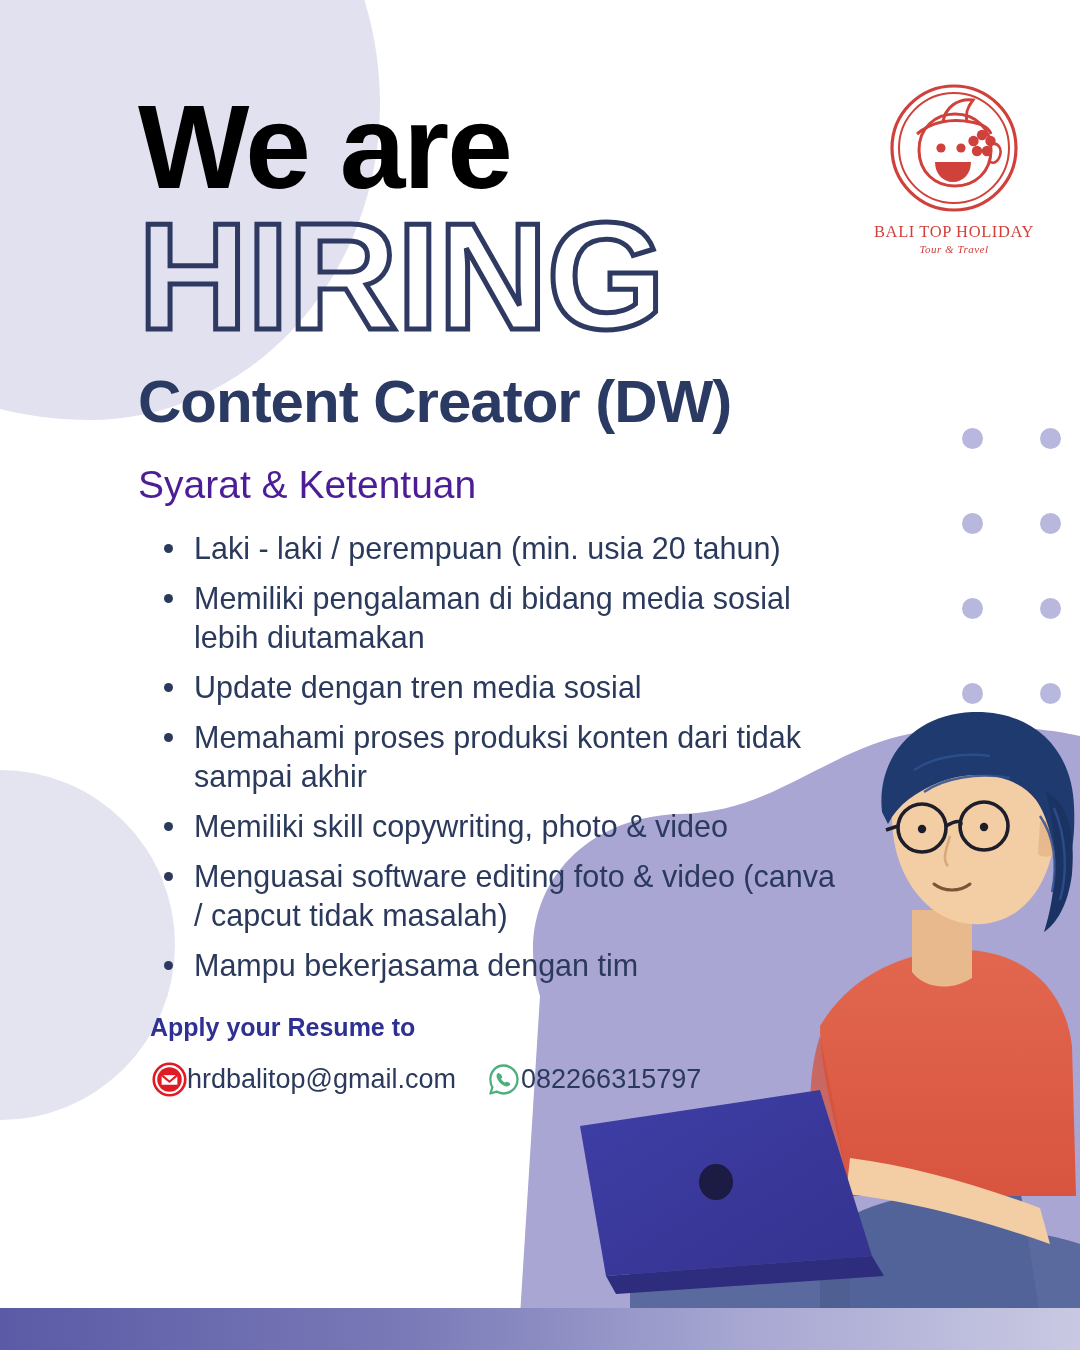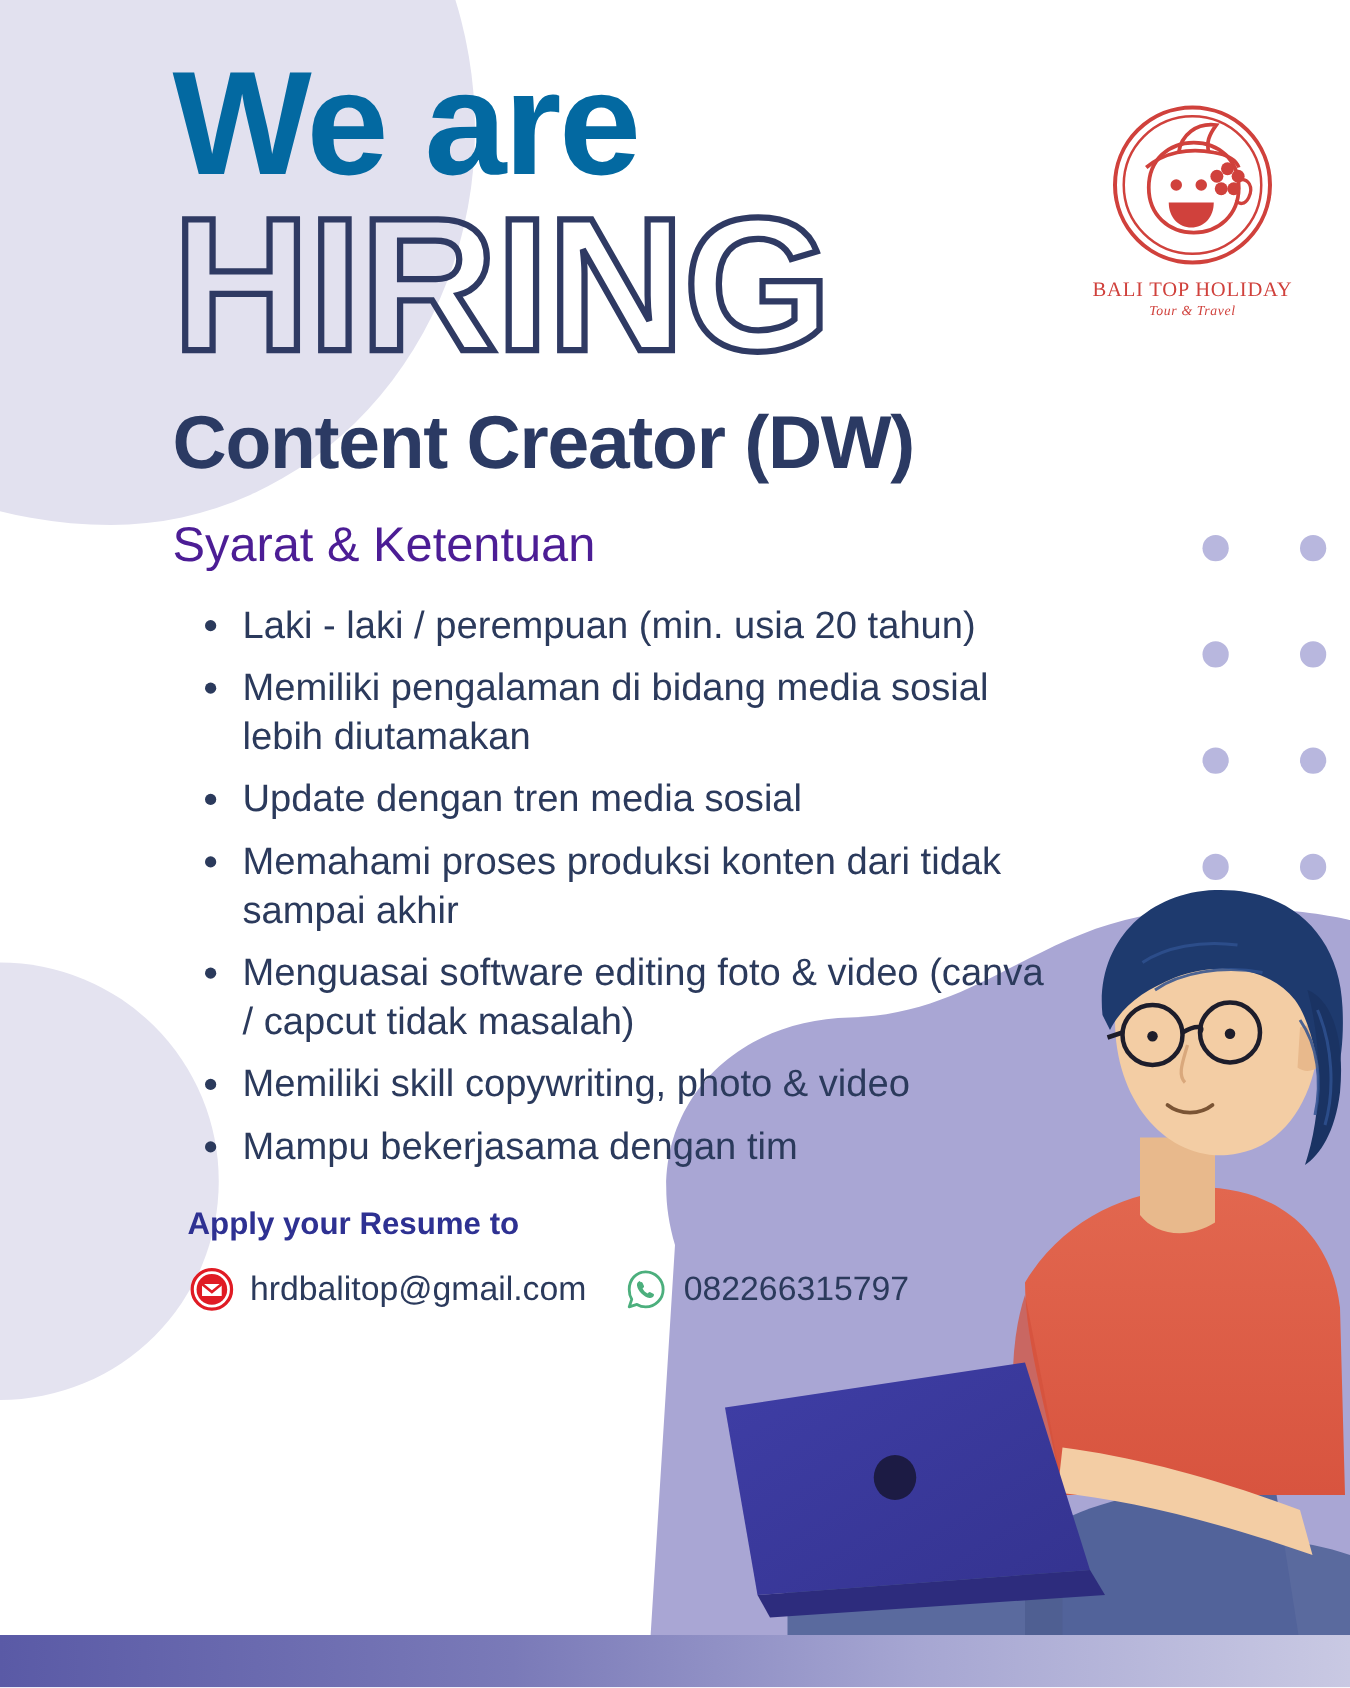--- a/index.html
+++ b/index.html
@@ -106,27 +106,27 @@
     margin-top: 1px;
   }
 
   
   .content {
     position: relative;
     z-index: 3;
     padding: 0 0 0 138px;
   }
   .we-are {
-    color: #0369a1;
+    color: #000000;
     font-size: 118px;
     font-weight: 700;
     letter-spacing: -2px;
     line-height: 1;
     margin: 0;
-    padding-top: 40px;
+    padding-top: 88px;
   }
   .hiring {
     font-size: 152px;
     font-weight: 700;
     letter-spacing: -1px;
     line-height: 1;
     margin: -6px 0 0 0;
     color: transparent;
     -webkit-text-stroke: 5px #2f3a63;
   }
@@ -180,21 +180,20 @@
   }
   .contact-row {
     display: flex;
     align-items: center;
     gap: 30px;
     margin: 20px 0 0 14px;
   }
   .contact-item {
     display: flex;
     align-items: center;
-    gap: 13px;
   }
   .contact-item .ci-text {
     color: #2b3a5c;
     font-size: 27px;
   }
   .icon-badge { width: 35px; height: 35px; display: block; flex: 0 0 35px; }
 </style>
 </head>
 <body>
 
@@ -326,22 +325,22 @@
 
     <h2 class="job-title">Content Creator (DW)</h2>
 
     <h3 class="section-head">Syarat &amp; Ketentuan</h3>
 
     <ul class="req-list">
       <li>Laki - laki / perempuan (min. usia 20 tahun)</li>
       <li>Memiliki pengalaman di bidang media sosial lebih diutamakan</li>
       <li>Update dengan tren media sosial</li>
       <li>Memahami proses produksi konten dari tidak sampai akhir</li>
+      <li>Memiliki skill copywriting, photo &amp; video</li>
       <li>Menguasai software editing foto &amp; video (canva / capcut tidak masalah)</li>
-      <li>Memiliki skill copywriting, photo &amp; video</li>
       <li>Mampu bekerjasama dengan tim</li>
     </ul>
 
     <div class="apply-head">Apply your Resume to</div>
 
     <div class="contact-row">
 
       <div class="contact-item">
         <svg class="icon-badge" viewBox="0 0 40 40" xmlns="http://www.w3.org/2000/svg">
           <circle cx="20" cy="20" r="18" fill="none" stroke="#e01b24" stroke-width="3"></circle>

